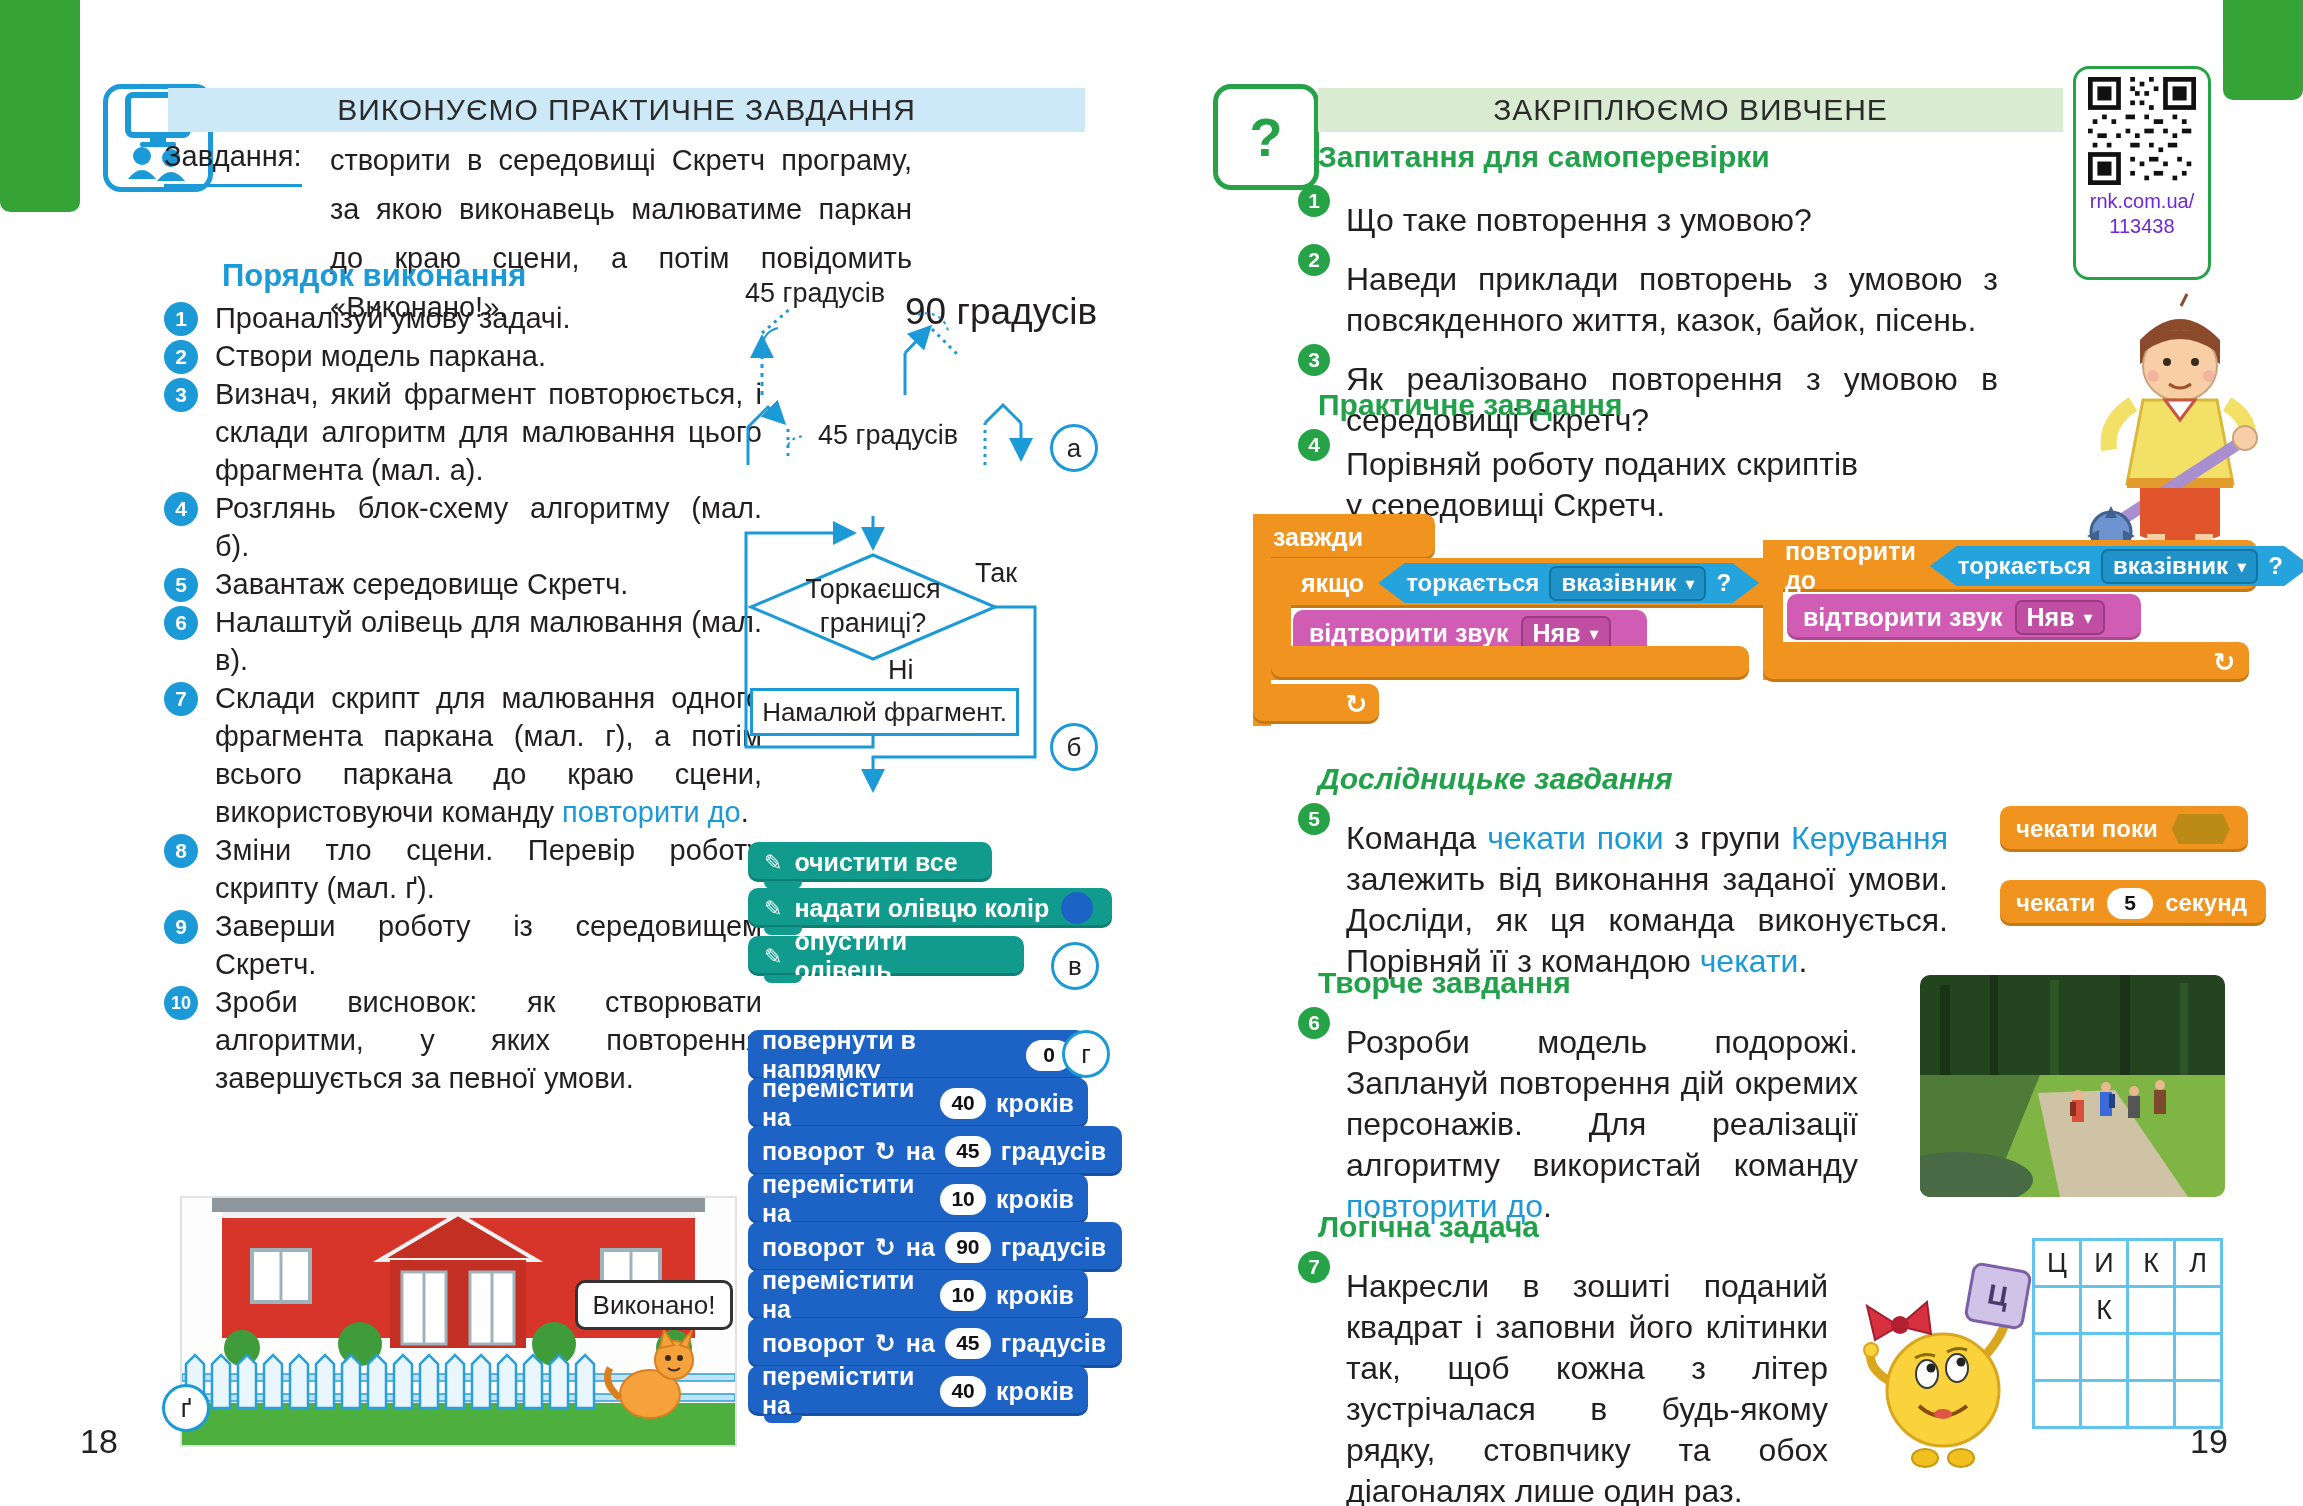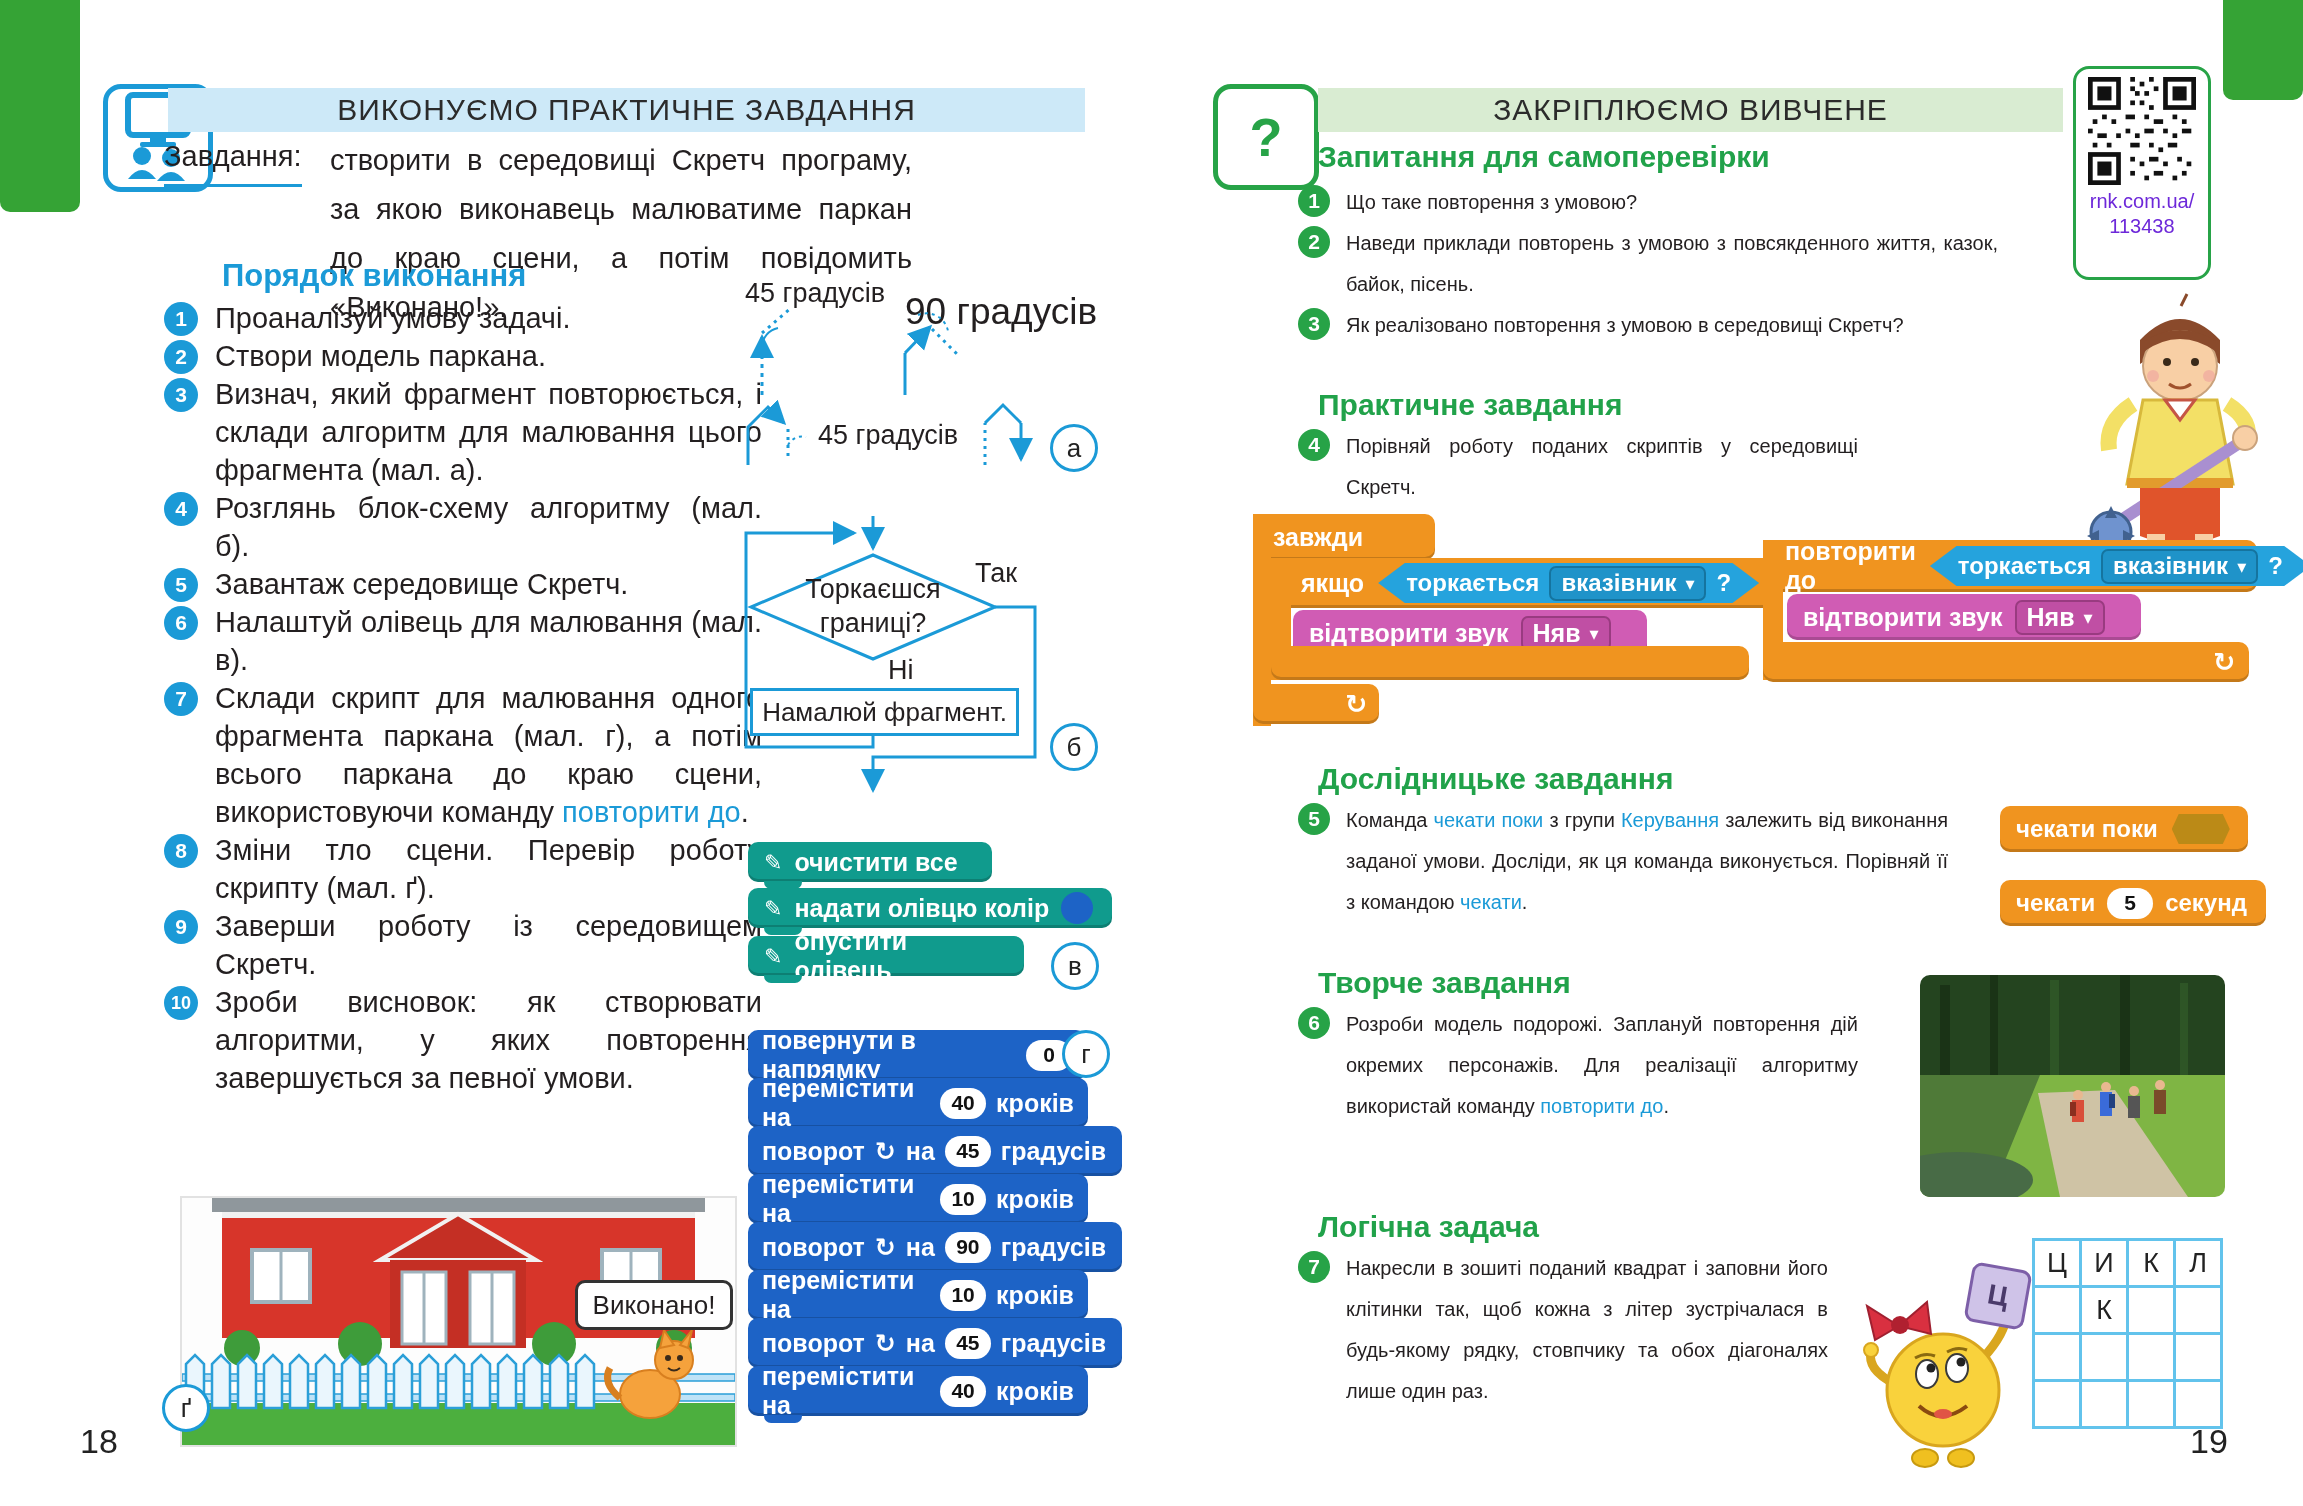--- a/index.html
+++ b/index.html
@@ -10,21 +10,21 @@
   .h-blue{color:#1b9ad7;font-weight:bold;font-size:31px;}
   .h-green{color:#21a24a;font-weight:bold;font-size:30px;}
   .blue{color:#1b9ad7;}
   .body-txt{font-size:29px;line-height:49px;text-align:justify;}
   .steps .step{display:flex;gap:17px;align-items:flex-start;}
   .badge{flex:0 0 34px;width:34px;height:34px;border-radius:50%;background:#1b9ad7;color:#fff;
          display:flex;align-items:center;justify-content:center;font-size:21px;font-weight:bold;margin-top:3px;}
   .steps .stext{flex:1;font-size:29px;line-height:38px;text-align:justify;}
   .ritems .step{display:flex;gap:16px;align-items:flex-start;margin-bottom:0;}
   .badge.green{background:#27a347;flex-basis:32px;width:32px;height:32px;}
-  .ritems .stext{flex:1;font-size:20px;line-height:41px;text-align:justify;}
+  .ritems .stext{flex:1;font-size:32px;line-height:41px;text-align:justify;margin-top:18px;}
   .circle-label{width:42px;height:42px;border:3px solid #1b9ad7;border-radius:50%;background:#fff;
         display:flex;align-items:center;justify-content:center;font-size:26px;color:#222;}
   .blk{position:absolute;color:#fff;font-weight:bold;font-size:25px;display:flex;align-items:center;
        border-radius:10px;box-shadow:inset 0 -3px 0 rgba(0,0,0,.18);}
   .orange{background:#f0941f;}
   .mblock{background:#1d63c6;gap:10px;padding:4px 14px;height:42px;}
   .mblock::after{content:"";position:absolute;left:16px;bottom:-7px;width:38px;height:8px;background:inherit;border-radius:0 0 7px 7px;}
   .pblock{background:#109b8d;gap:12px;padding:0 16px;height:40px;}
   .pblock::after{content:"";position:absolute;left:16px;bottom:-7px;width:38px;height:8px;background:inherit;border-radius:0 0 7px 7px;}
   .numoval{background:#fff;color:#111;border-radius:16px;min-width:38px;height:31px;display:flex;
@@ -470,21 +470,21 @@
     <span>відтворити звук</span>
     <div class="ddbox">
       <span>Няв</span>
       <span class="dv" style="font-size:18px;">▾</span>
     </div>
   </div>
   <div class="blk orange" style="left:1763px;top:642px;width:472px;height:40px;justify-content:flex-end;padding-right:14px;border-radius:0 10px 10px 10px;">
     <span class="dv" style="font-size:26px;">↻</span>
   </div>
 
-  <div class="abs h-green" style="left:1318px;top:762px;"><span>Дослідницьке завдання</span></div>
+  <div class="abs h-green" style="left:1318px;top:762px;font-style:italic;"><span>Дослідницьке завдання</span></div>
   <div class="abs ritems" style="left:1298px;top:800px;width:650px;">
     <div class="step">
       <span class="badge green">5</span>
       <span class="stext">
         <span>Команда </span><span class="blue">чекати поки</span><span> з групи </span><span class="blue">Керування</span><span> залежить від виконання заданої умови. Досліди, як ця команда виконується. Порівняй її з командою </span><span class="blue">чекати</span><span>.</span>
       </span>
     </div>
   </div>
 
   <div class="blk orange" style="left:2000px;top:806px;width:232px;height:46px;padding-left:16px;gap:14px;font-size:24px;">

